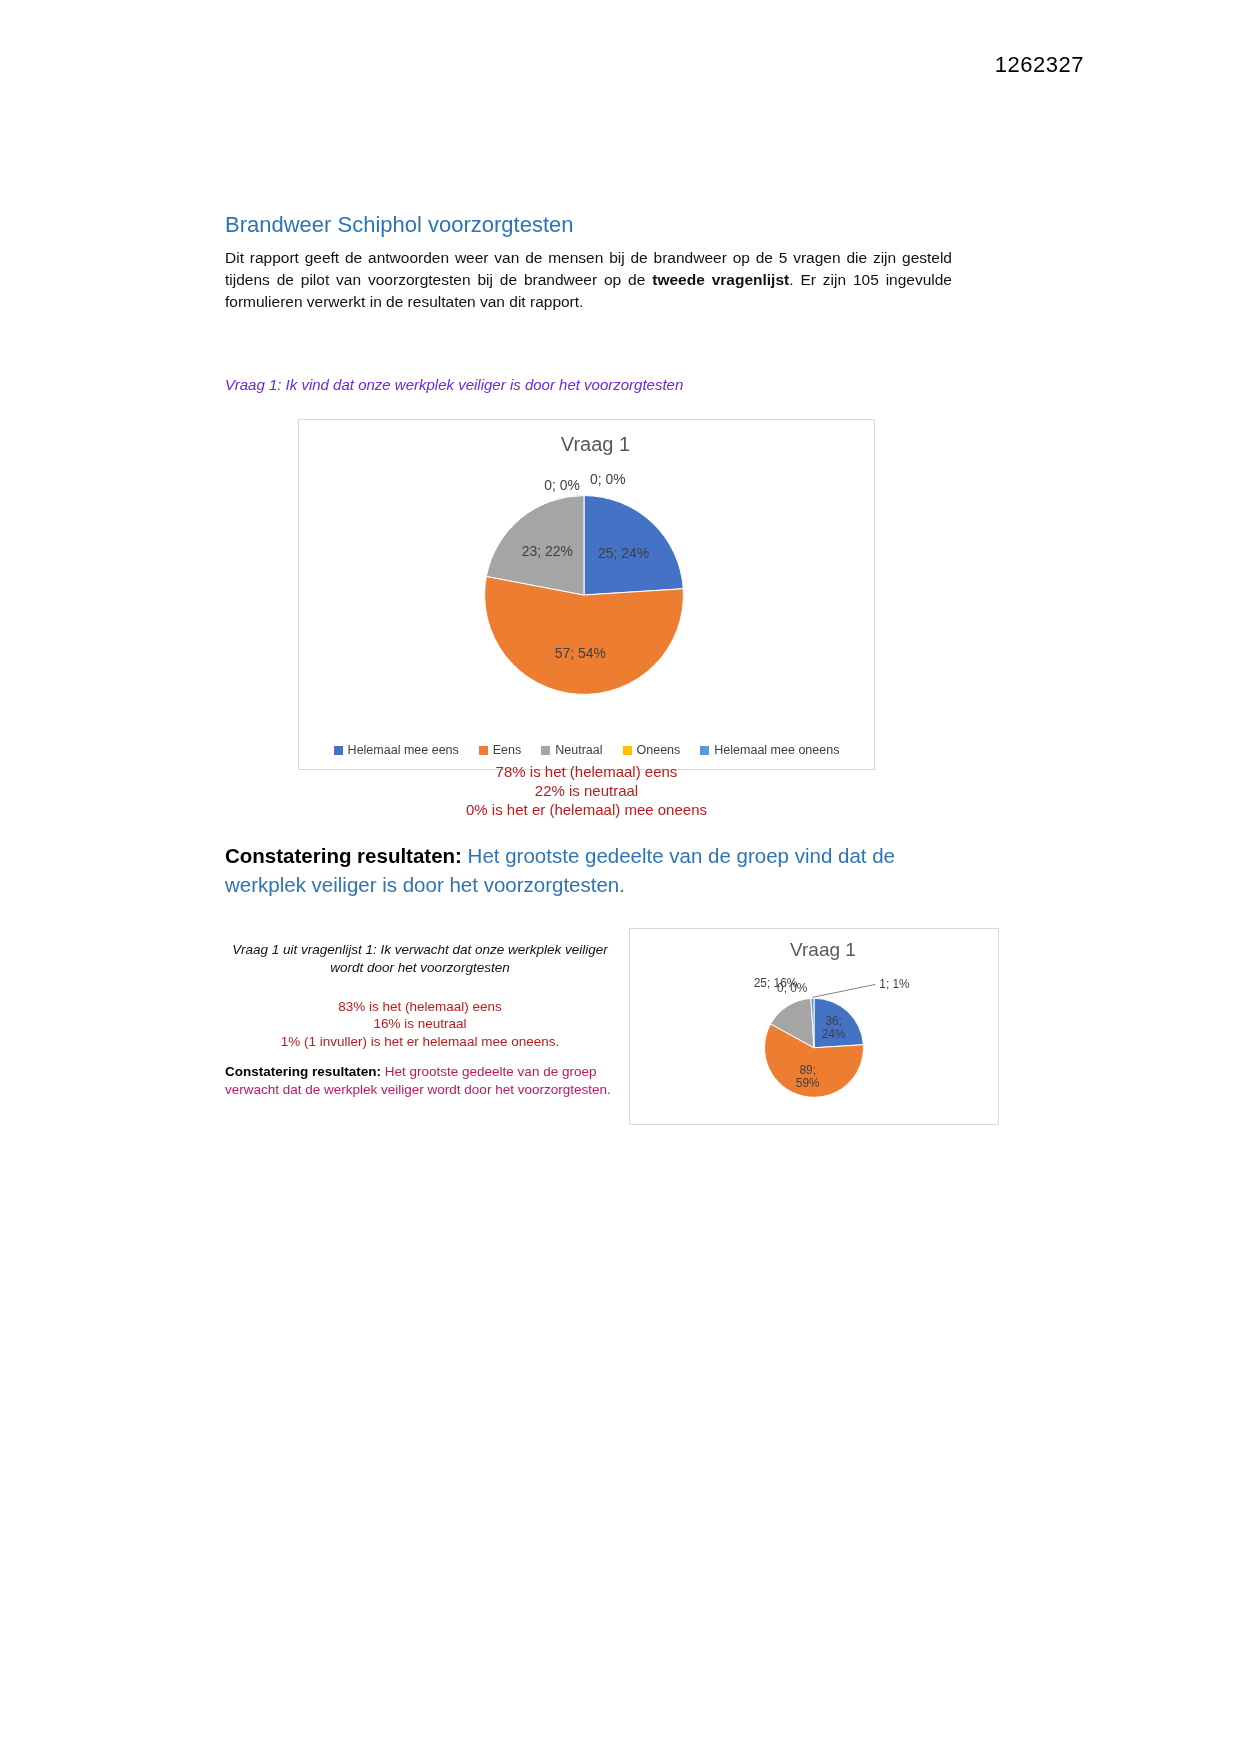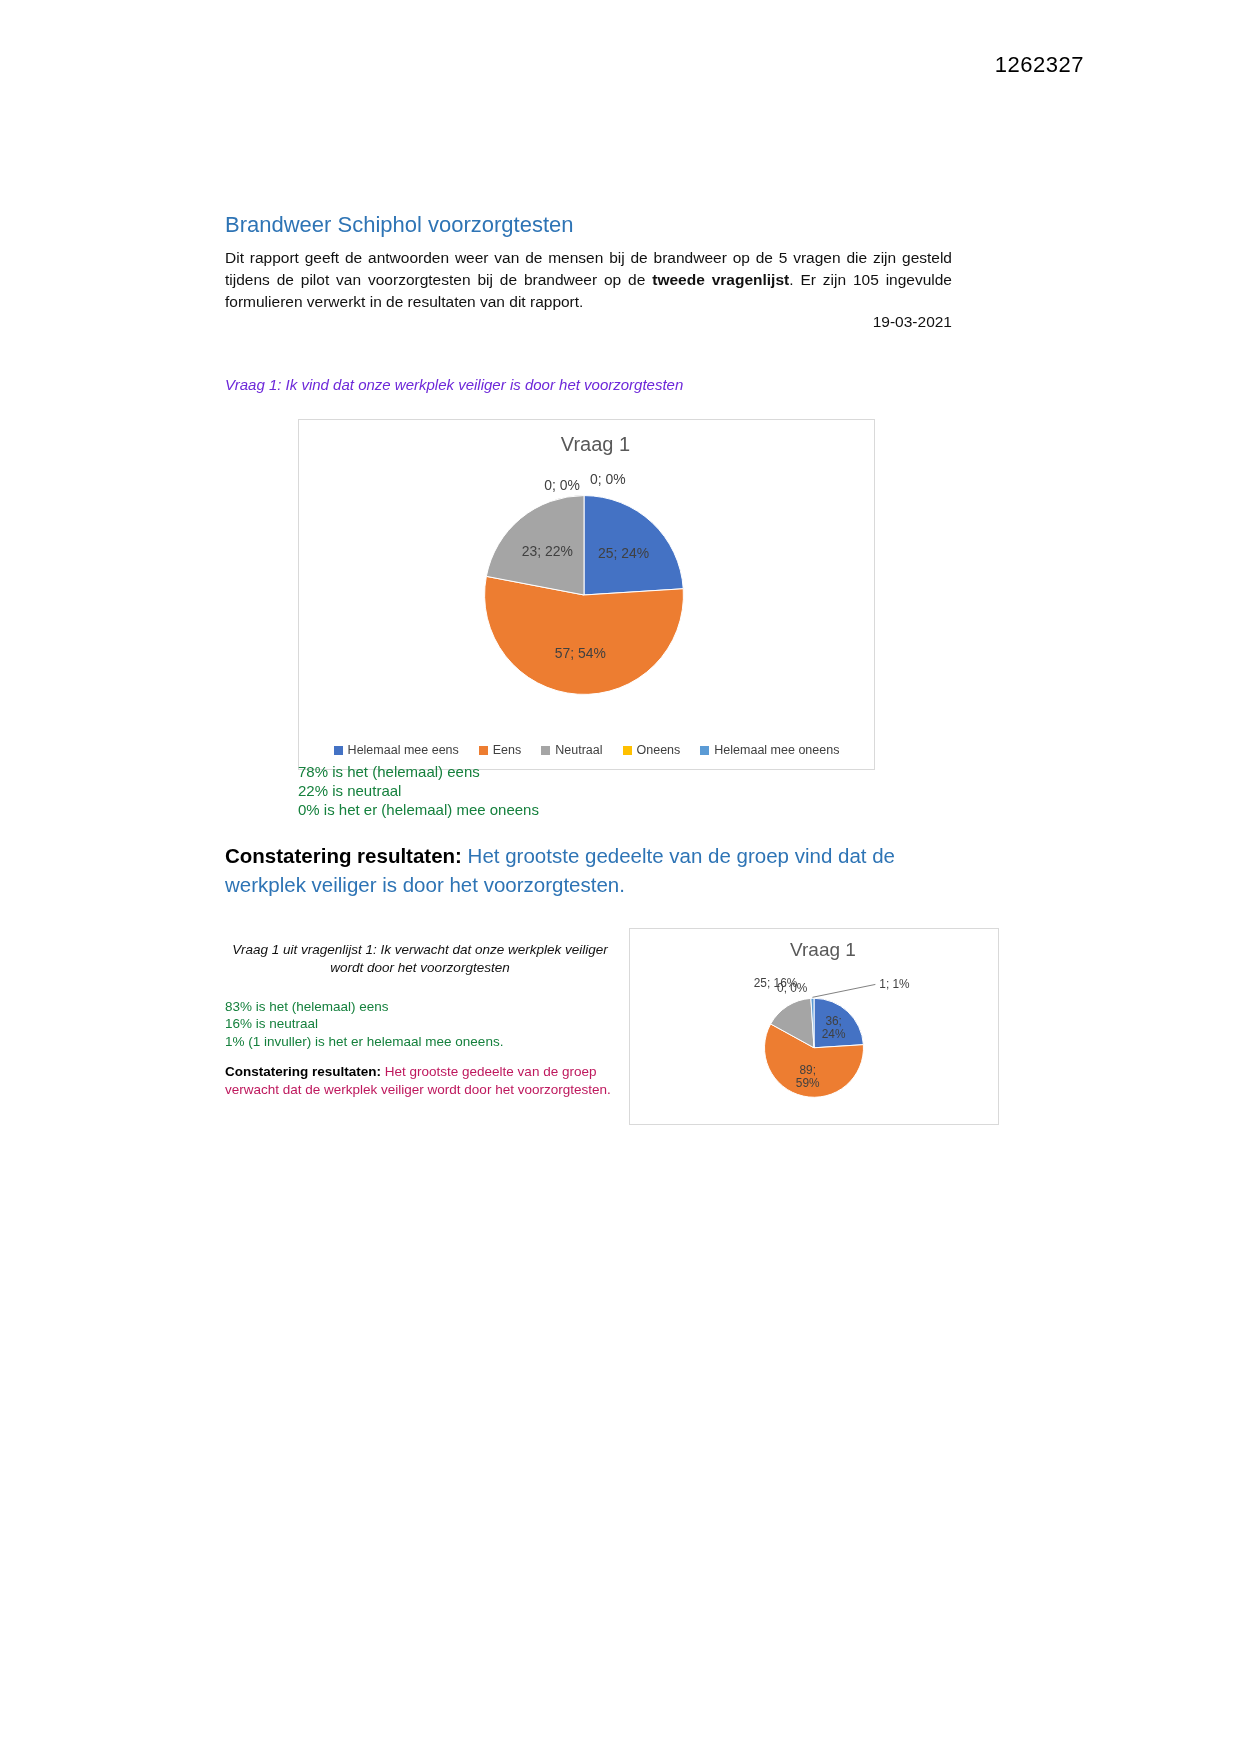--- a/index.html
+++ b/index.html
@@ -21,21 +21,21 @@
   .chart-title { position:relative; z-index:2; text-align:center; color:#595959; }
   .c1 .chart-title { margin-top:13px; font-size:20px; }
   .c2 .chart-title { margin-top:10px; font-size:19px; }
   svg.pie { position:absolute; left:0; top:0; width:100%; height:100%; z-index:1; }
   .pie-label { font-size:14px; fill:#404040; font-family:"Liberation Sans", sans-serif; }
   .c2 .pie-label { font-size:12px; }
   .legend { position:absolute; left:0; right:0; bottom:12px; display:flex; justify-content:center; gap:20px; z-index:2; }
   .legend-item { display:flex; align-items:center; gap:5px; font-size:12.5px; color:#404040; white-space:nowrap; }
   .legend-swatch { width:9px; height:9px; display:inline-block; flex:0 0 auto; }
 
-  .summary { position:absolute; color:#15803d; }
+  .summary { position:absolute; text-align:center; color:#b91c1c; }
   .summary.s1 { left:269px; top:762px; width:577px; font-size:15px; line-height:1.27; }
   .summary.s2 { left:196px; top:998px; width:390px; font-size:13.5px; line-height:1.28; }
 
   .constatering1 { position:absolute; left:196px; top:841px; width:690px; font-size:20.5px; line-height:1.42; }
   .constatering1 .label { font-weight:700; color:#000; }
   .constatering1 .text { color:#2e74b5; }
 
   .q2-heading { position:absolute; left:196px; top:941px; width:390px; font-size:13.5px; font-style:italic; line-height:1.32; color:#111;text-align:center; }
 
   .constatering2 { position:absolute; left:196px; top:1063px; width:398px; font-size:13.5px; line-height:1.32; }
@@ -49,21 +49,20 @@
 <body>
 
 <div class="page">
 
   <div class="doc-number">1262327</div>
 
   <h1 class="title">Brandweer Schiphol voorzorgtesten</h1>
 
   <p class="intro"><span>Dit rapport geeft de antwoorden weer van de mensen bij de brandweer op de 5 vragen die zijn gesteld tijdens de pilot van voorzorgtesten bij de brandweer op de </span><b>tweede vragenlijst</b><span>. Er zijn 105 ingevulde formulieren verwerkt in de resultaten van dit rapport.</span></p>
 
-  <div class="date">19-03-2021</div>
 
   <div class="q-heading">Vraag 1: Ik vind dat onze werkplek veiliger is door het voorzorgtesten</div>
 
   <div class="chart-box c1">
     <div class="chart-title">Vraag 1</div>
     <svg class="pie" id="pie1" viewBox="0 0 577 351">
         <path d="M 286 176 L 286 76 A 100 100 0 0 1 385.8026728428272 169.72094804706865 Z" fill="#4472C4" stroke="#ffffff" stroke-width="1"></path>
         <path d="M 286 176 L 385.8026728428272 169.72094804706865 A 100 100 0 1 1 187.77127492713112 157.2618685414276 Z" fill="#ED7D31" stroke="#ffffff" stroke-width="1"></path>
         <path d="M 286 176 L 187.77127492713112 157.2618685414276 A 100 100 0 0 1 286 76 Z" fill="#A5A5A5" stroke="#ffffff" stroke-width="1"></path>
         <text text-anchor="middle" class="pie-label" x="325.70373214386393" y="138.71981960955813">25; 24%</text>

